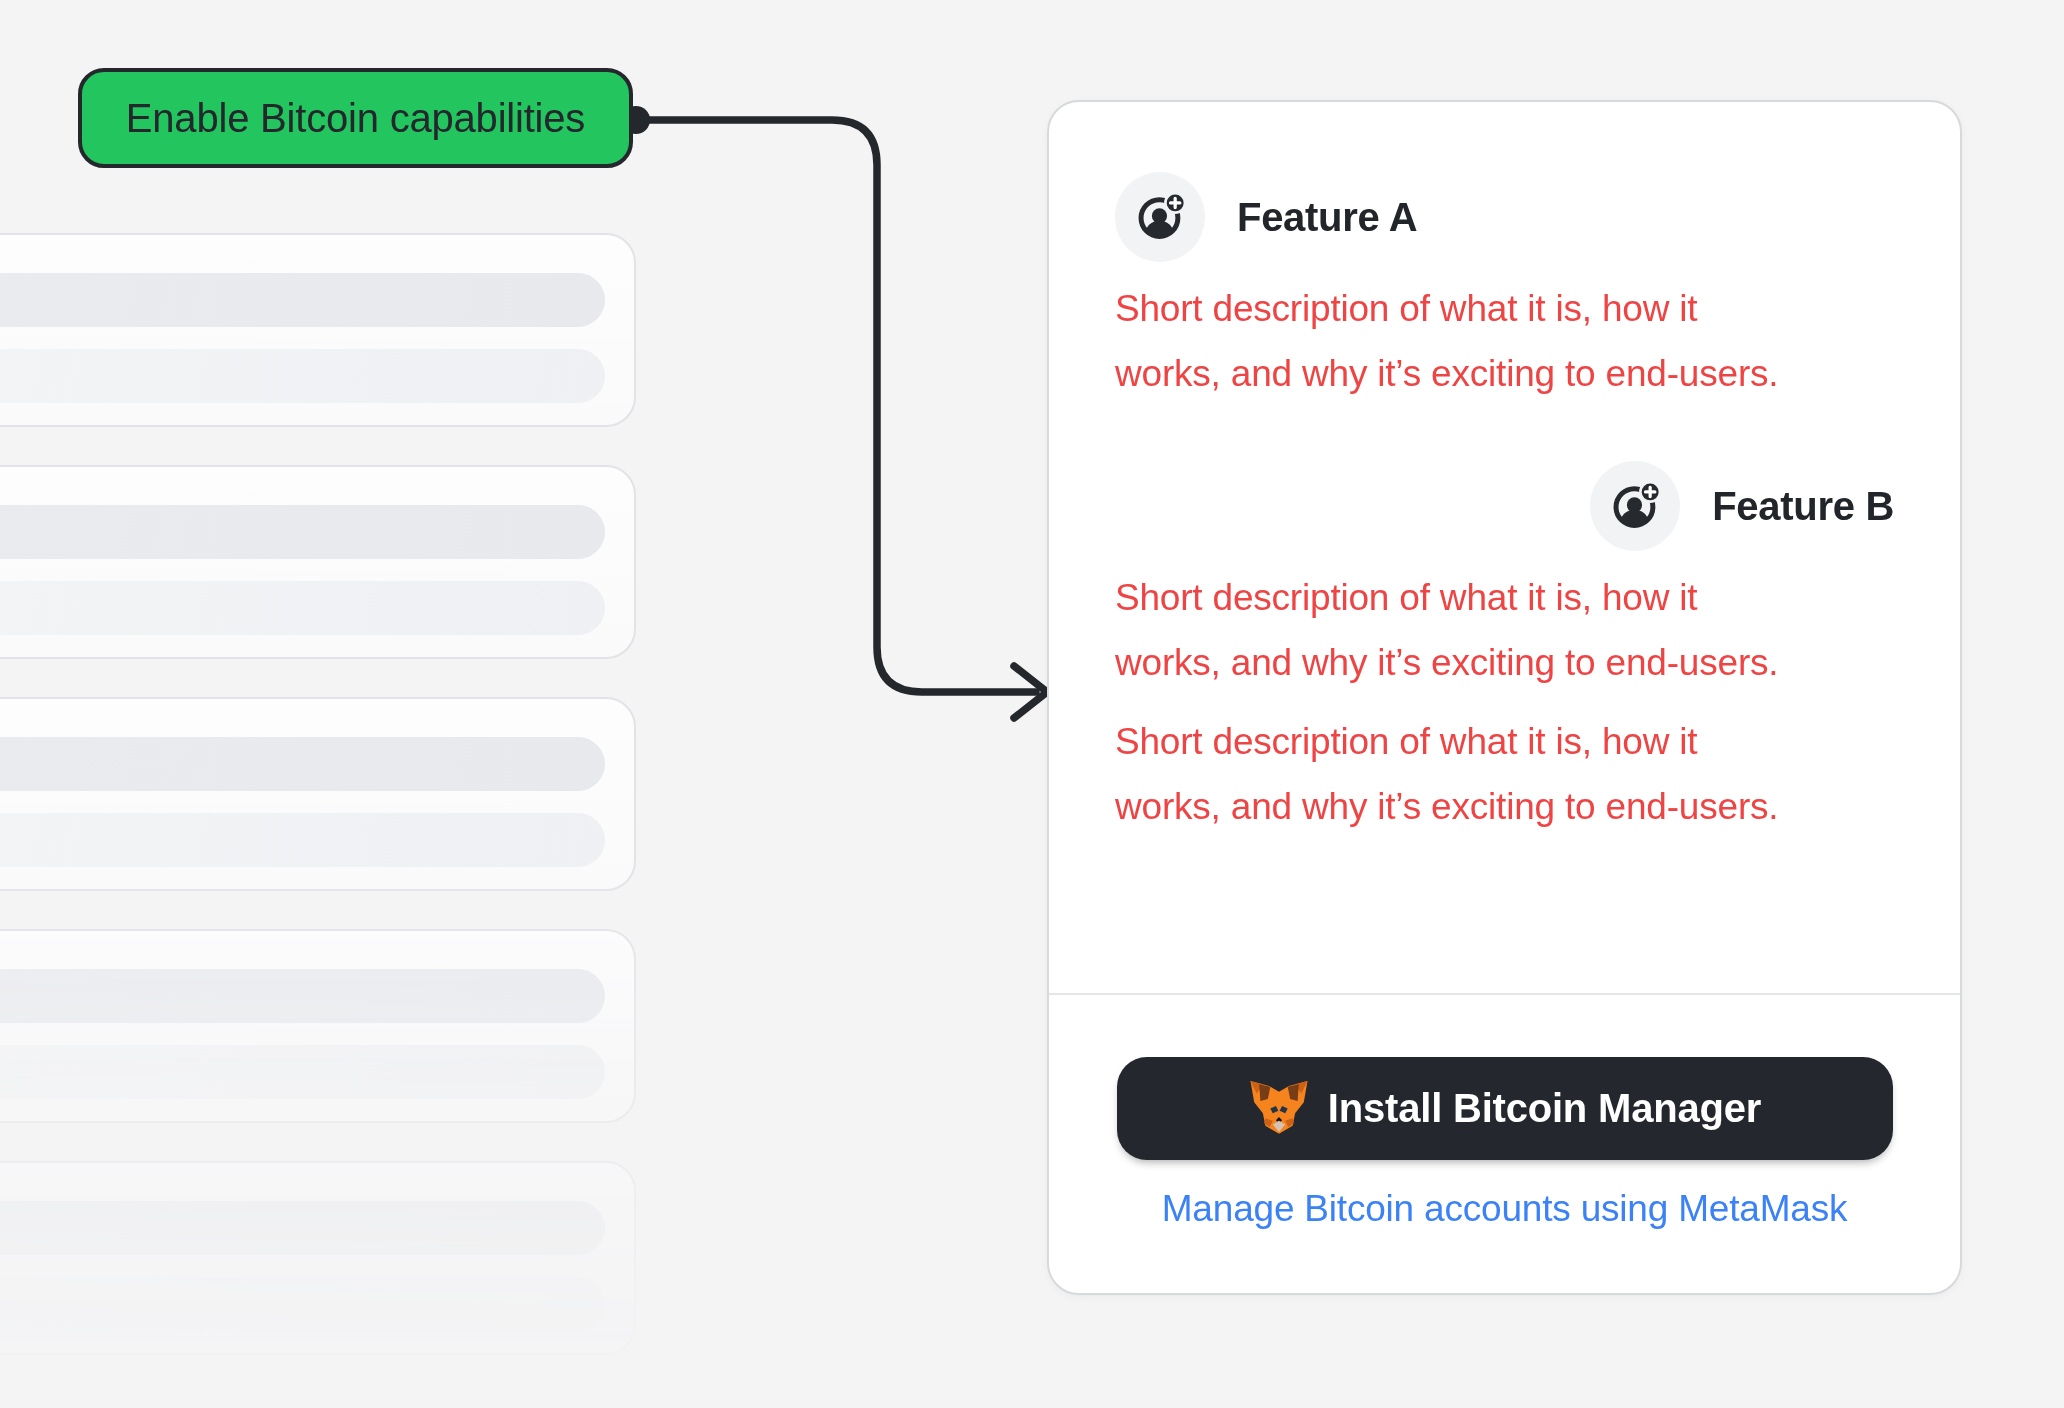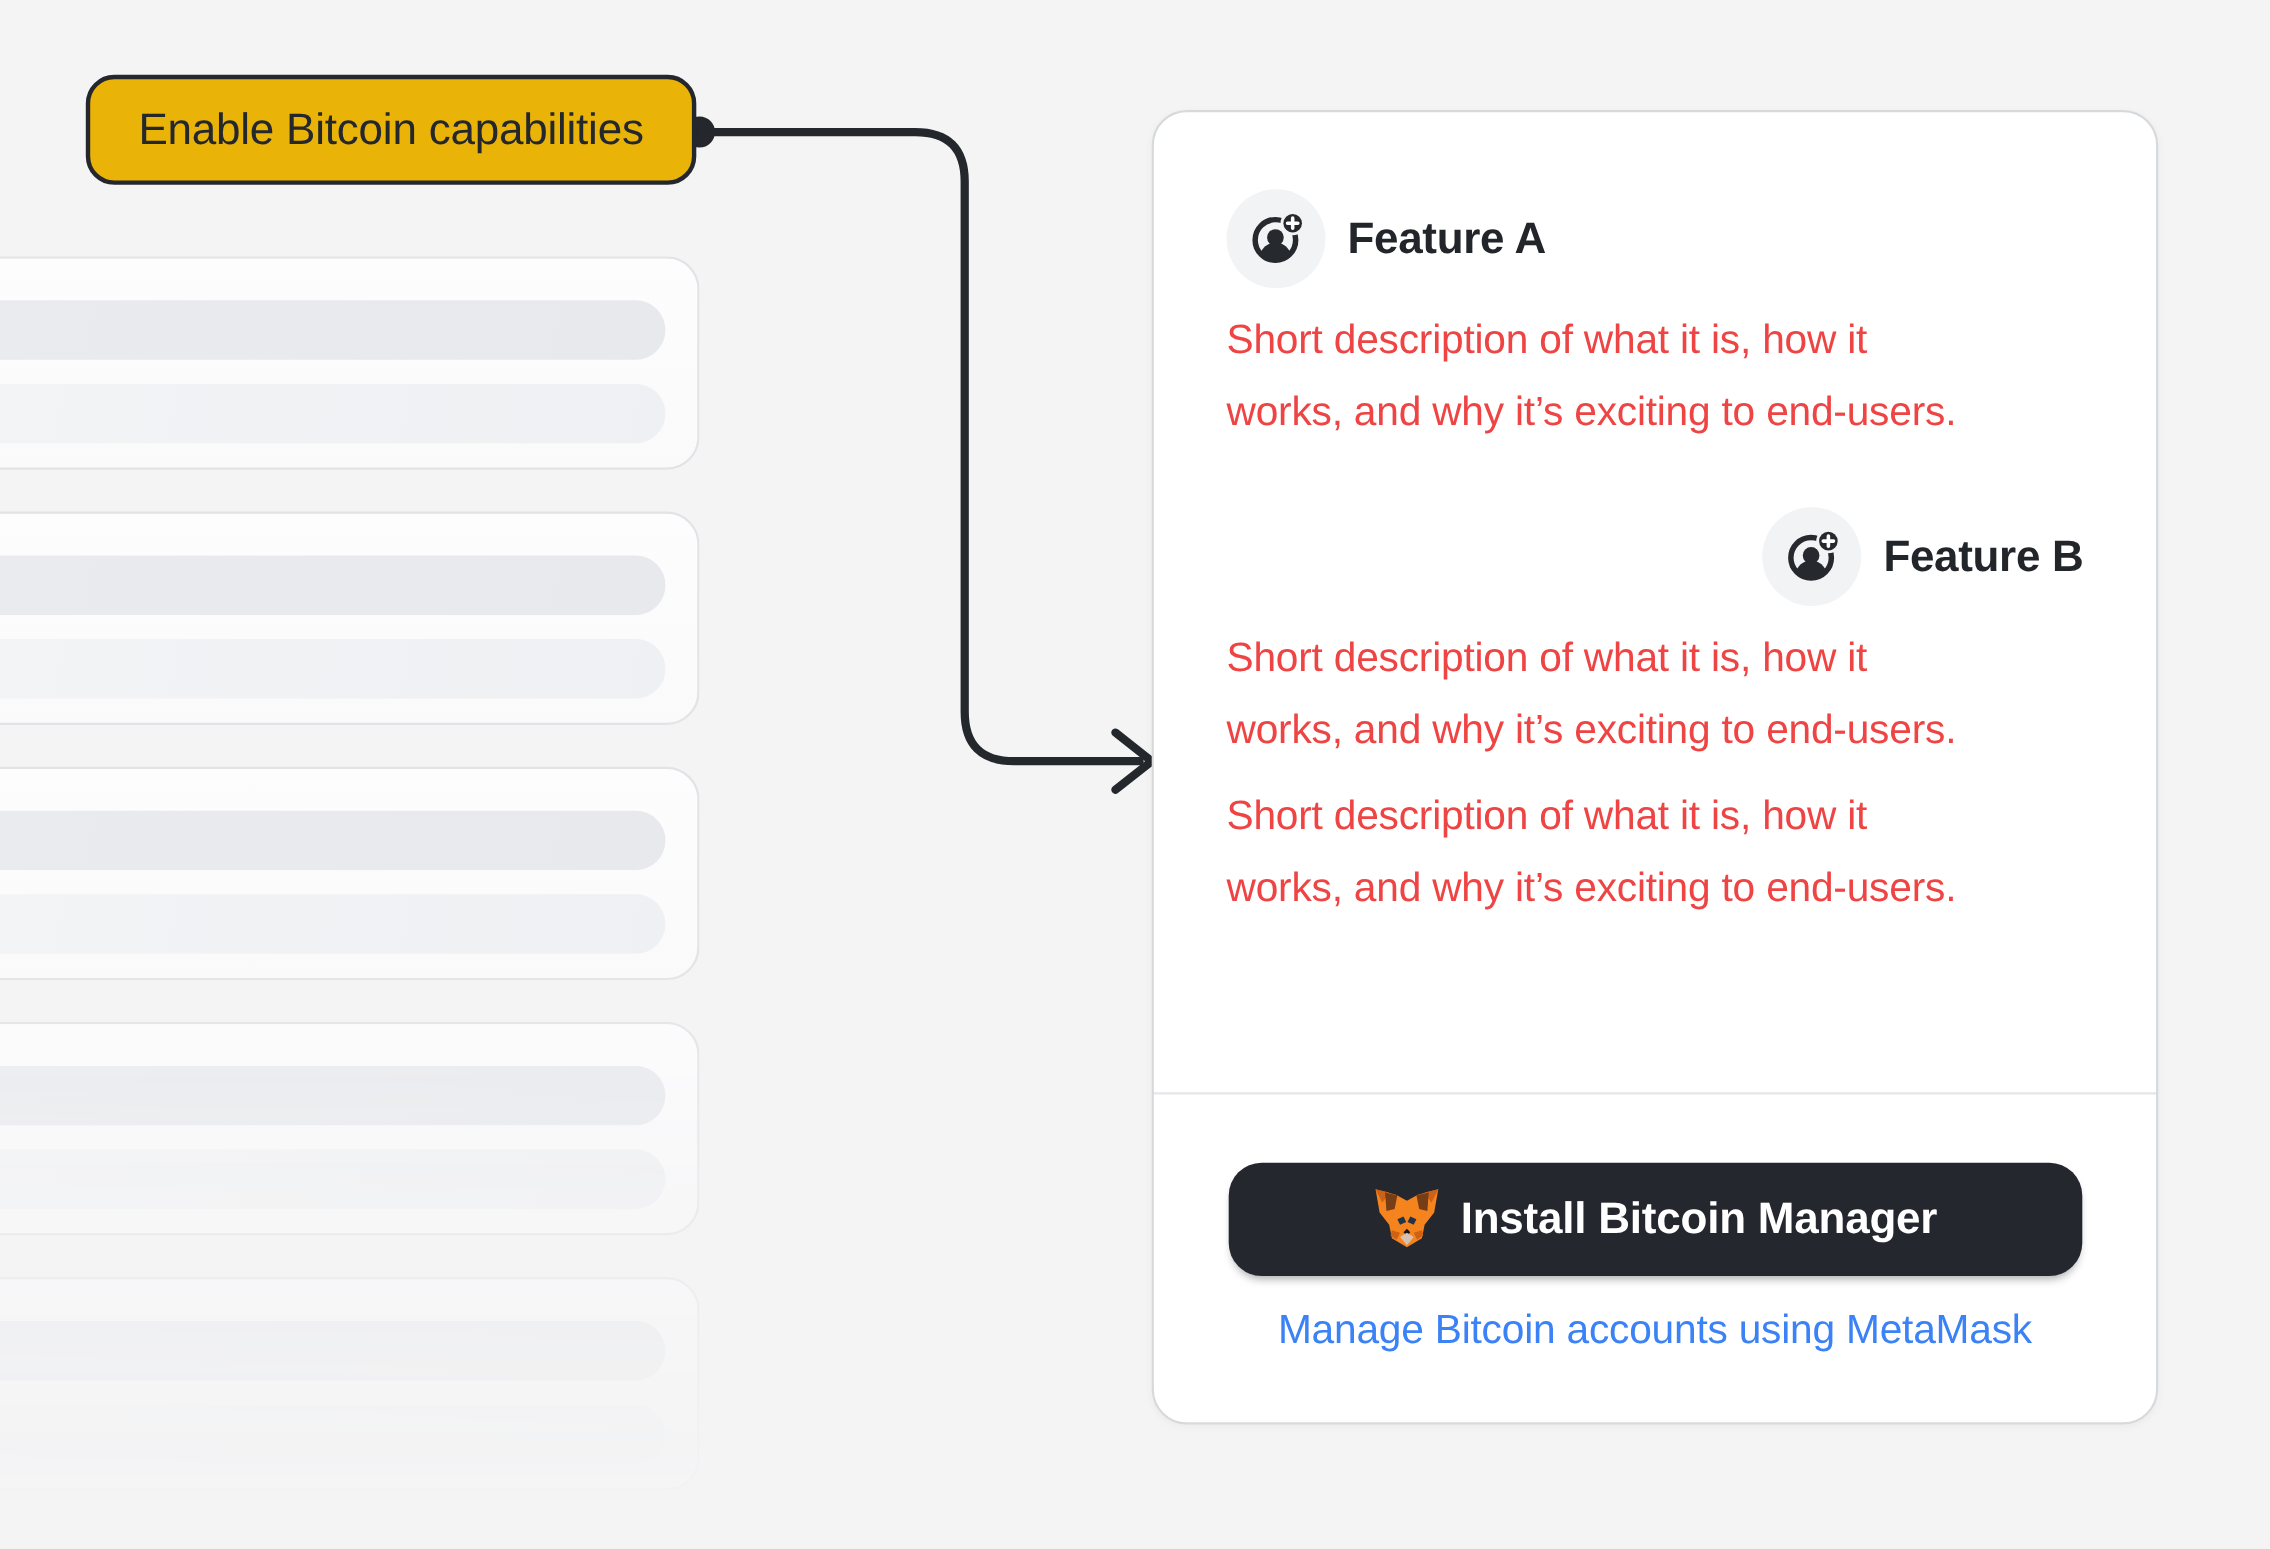--- a/index.html
+++ b/index.html
@@ -6,21 +6,21 @@
   .stage{
     position:relative;width:2064px;height:1408px;overflow:hidden;
     background:#f4f4f5;
     font-family:"Liberation Sans", sans-serif;
   }
 
   
   .callout{
     position:absolute;left:78px;top:68px;width:555px;height:100px;
     box-sizing:border-box;border:4.5px solid #24272c;border-radius:26px;
-    background:#eab308;display:flex;align-items:center;justify-content:center;
+    background:#22c55e;display:flex;align-items:center;justify-content:center;
     font-size:40px;font-weight:500;color:#24272c;letter-spacing:-.2px;
     z-index:3;
   }
 
   
   .connector{position:absolute;left:0;top:0;width:2064px;height:1408px;z-index:2;pointer-events:none;}
   .connector path{stroke:#24272c;stroke-width:7.5;fill:none;stroke-linecap:round;stroke-linejoin:round;}
   .connector circle{fill:#24272c;}
 
   
@@ -43,21 +43,21 @@
   .skel-bar.b1{top:38px;background:linear-gradient(100deg,#eaebEF,#e7e9ed);}
   .skel-bar.b2{top:114px;background:linear-gradient(100deg,#f3f4f6,#eff0f3);}
 
   
   .panel{
     position:absolute;left:1047px;top:100px;width:915px;height:1195px;box-sizing:border-box;
     background:#ffffff;border:2px solid #d7dadd;border-radius:32px;
     box-shadow:0 2px 8px rgba(20,22,26,.04);z-index:2;
   }
   .features{padding:0 66px;}
-  .feature-row{display:flex;align-items:center;gap:20px;height:90px;}
+  .feature-row{display:flex;align-items:center;gap:32px;height:90px;}
   .feature-row.first{margin-top:70px;}
   .feature-row.next{margin-top:55px;justify-content:flex-end;}
   .avatar{
     width:90px;height:90px;border-radius:50%;background:#f2f3f5;
     display:flex;align-items:center;justify-content:center;flex:0 0 auto;
   }
   .feature-title{
     margin:0;font-size:40px;font-weight:800;color:#222529;letter-spacing:-.3px;
   }
   .feature-desc{

